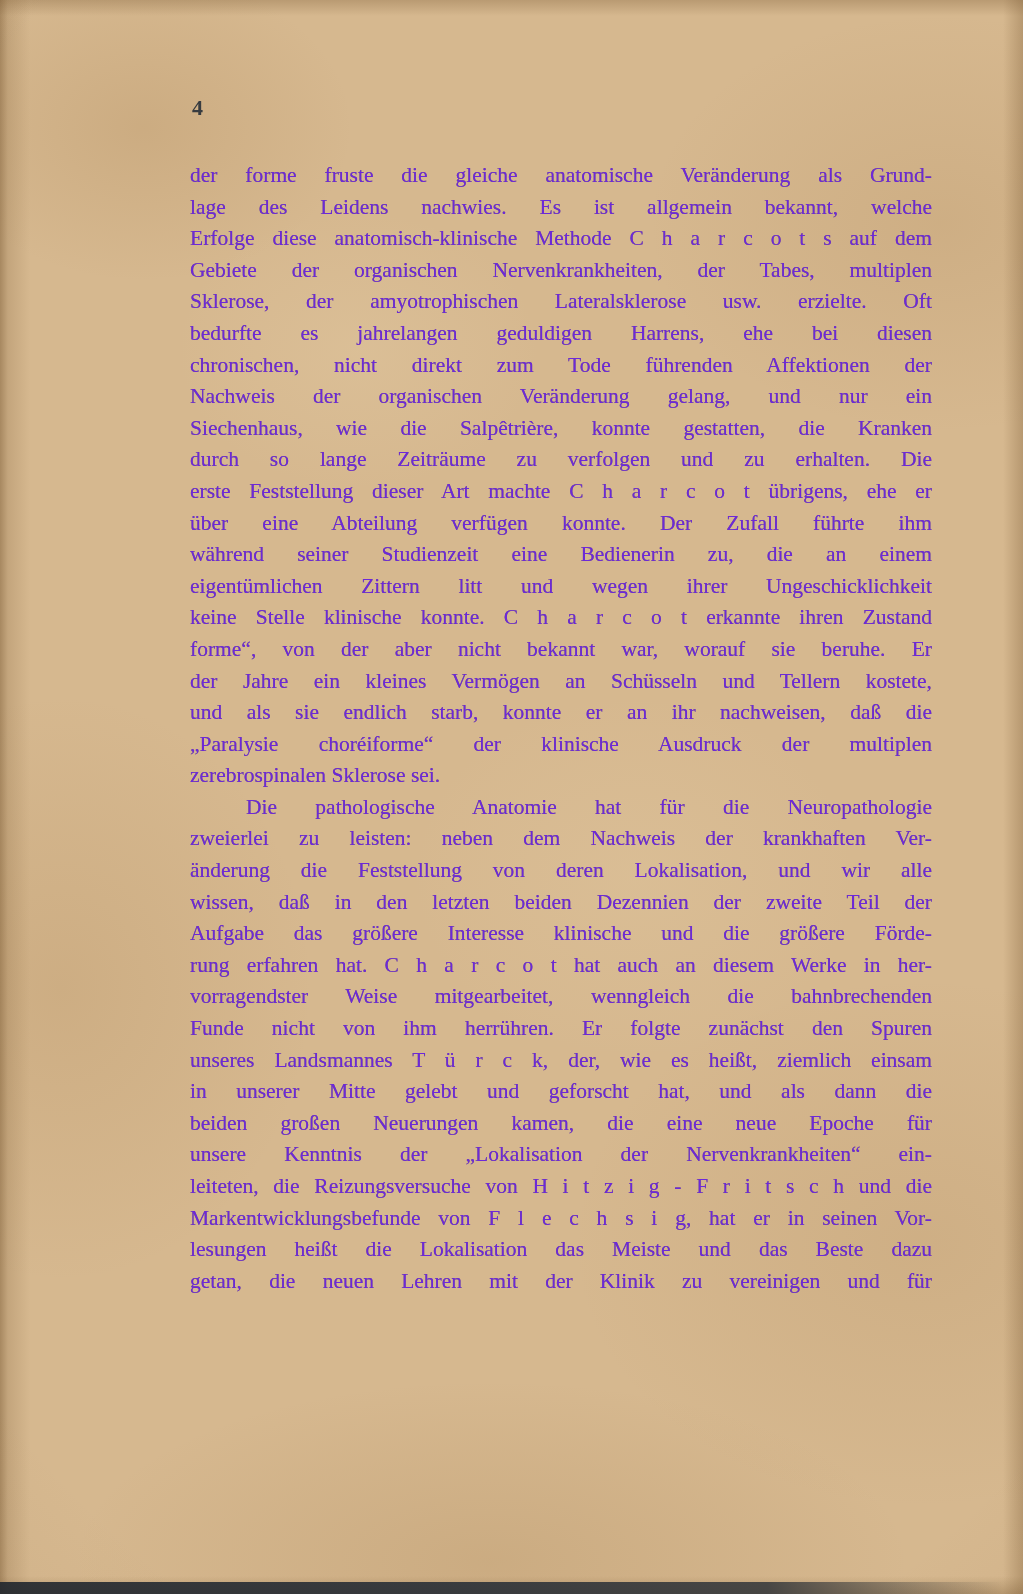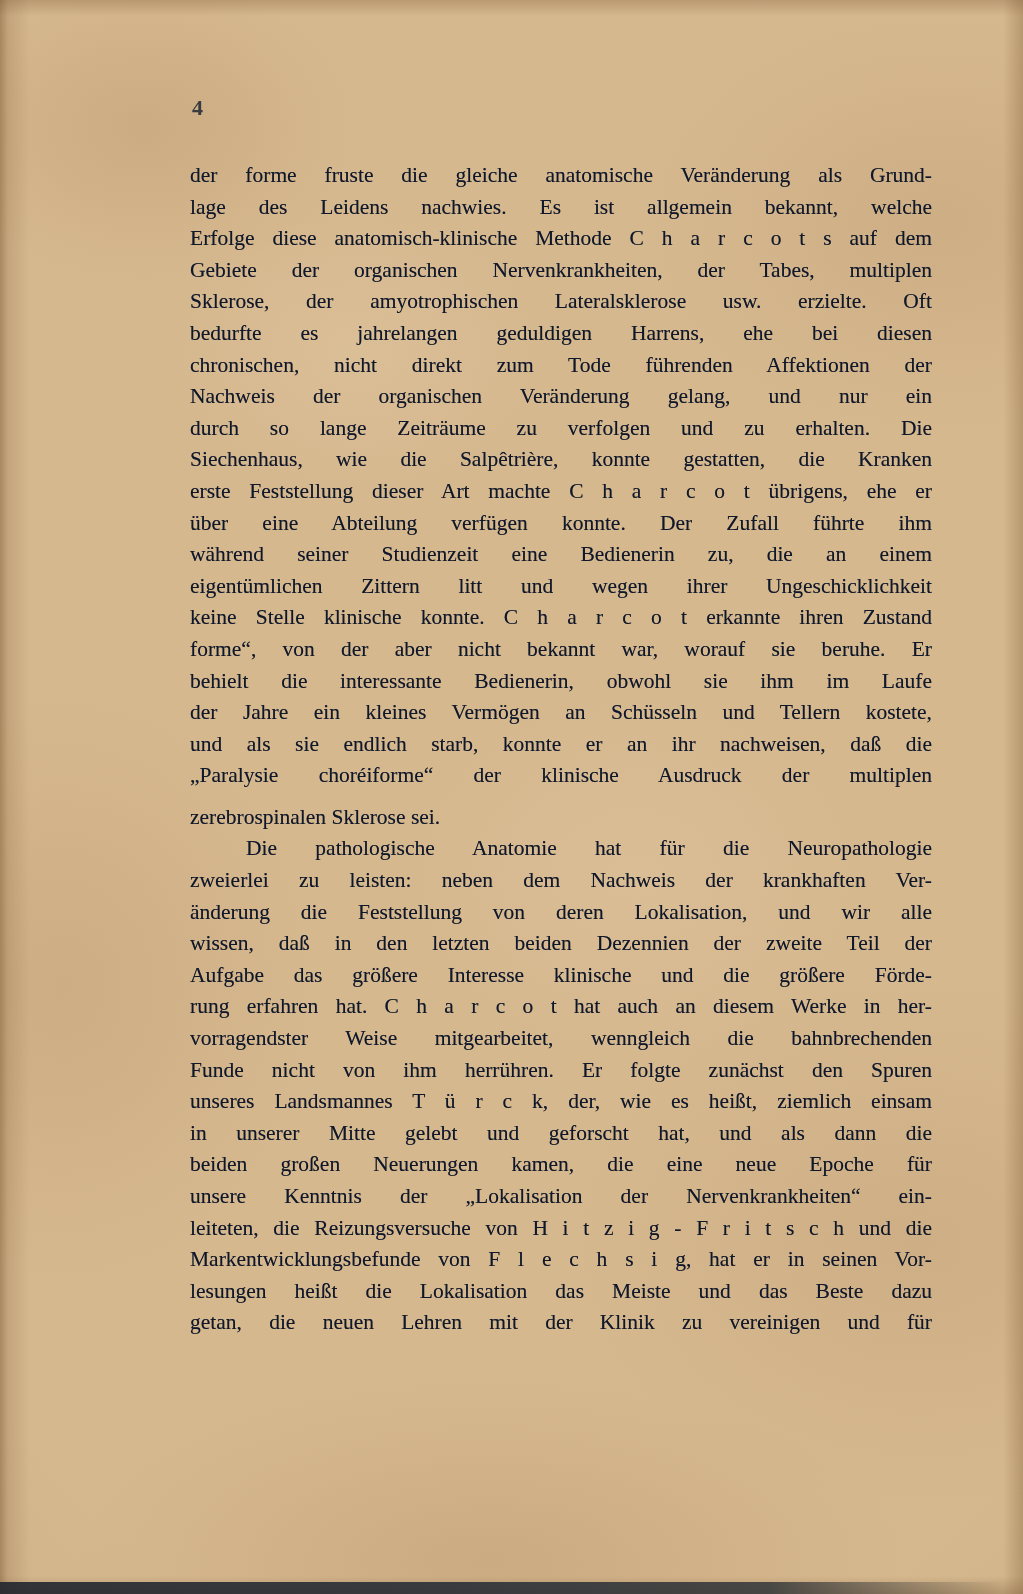--- a/index.html
+++ b/index.html
@@ -52,32 +52,31 @@
     color: #383c40;
     letter-spacing: 0.5px;
   }
   .text-block {
     position: absolute;
     left: 190px;
     top: 160px;
     width: 742px;
     font-size: 21.5px;
     line-height: 31.6px;
-    color: #0f172a;
+    color: #6d28d9;
     text-shadow: 0 0 0.6px rgba(53,57,61,0.55);
   }
   .line {
     text-align: justify;
     text-align-last: justify;
     white-space: normal;
   }
   .line.no-justify {
     text-align: right;
     text-align-last: left;
-    margin-top: 10px;
   }
   .line.indent {
     text-indent: 56px;
   }
 </style>
 </head>
 <body>
 
 <div class="paper"></div>
 
@@ -85,29 +84,28 @@
 
 <div class="text-block">
     <div class="line">der forme fruste die gleiche anatomische Veränderung als Grund-</div>
     <div class="line">lage des Leidens nachwies. Es ist allgemein bekannt, welche</div>
     <div class="line">Erfolge diese anatomisch-klinische Methode C h a r c o t s auf dem</div>
     <div class="line">Gebiete der organischen Nervenkrankheiten, der Tabes, multiplen</div>
     <div class="line">Sklerose, der amyotrophischen Lateralsklerose usw. erzielte. Oft</div>
     <div class="line">bedurfte es jahrelangen geduldigen Harrens, ehe bei diesen</div>
     <div class="line">chronischen, nicht direkt zum Tode führenden Affektionen der</div>
     <div class="line">Nachweis der organischen Veränderung gelang, und nur ein</div>
+    <div class="line">Siechenhaus, wie die Salpêtrière, konnte gestatten, die Kranken</div>
     <div class="line">durch so lange Zeiträume zu verfolgen und zu erhalten. Die</div>
-    <div class="line">Siechenhaus, wie die Salpêtrière, konnte gestatten, die Kranken</div>
     <div class="line">erste Feststellung dieser Art machte C h a r c o t übrigens, ehe er</div>
     <div class="line">über eine Abteilung verfügen konnte. Der Zufall führte ihm</div>
     <div class="line">während seiner Studienzeit eine Bedienerin zu, die an einem</div>
     <div class="line">eigentümlichen Zittern litt und wegen ihrer Ungeschicklichkeit</div>
     <div class="line">keine Stelle klinische konnte. C h a r c o t erkannte ihren Zustand</div>
     <div class="line">forme“, von der aber nicht bekannt war, worauf sie beruhe. Er</div>
-    <div class="line">behielt die interessante Bedienerin, obwohl sie ihm im Laufe</div>
     <div class="line">der Jahre ein kleines Vermögen an Schüsseln und Tellern kostete,</div>
     <div class="line">und als sie endlich starb, konnte er an ihr nachweisen, daß die</div>
     <div class="line">„Paralysie choréiforme“ der klinische Ausdruck der multiplen</div>
     <div class="line no-justify">zerebrospinalen Sklerose sei.</div>
     <div class="line indent">Die pathologische Anatomie hat für die Neuropathologie</div>
     <div class="line">zweierlei zu leisten: neben dem Nachweis der krankhaften Ver-</div>
     <div class="line">änderung die Feststellung von deren Lokalisation, und wir alle</div>
     <div class="line">wissen, daß in den letzten beiden Dezennien der zweite Teil der</div>
     <div class="line">Aufgabe das größere Interesse klinische und die größere Förde-</div>
     <div class="line">rung erfahren hat. C h a r c o t hat auch an diesem Werke in her-</div>

